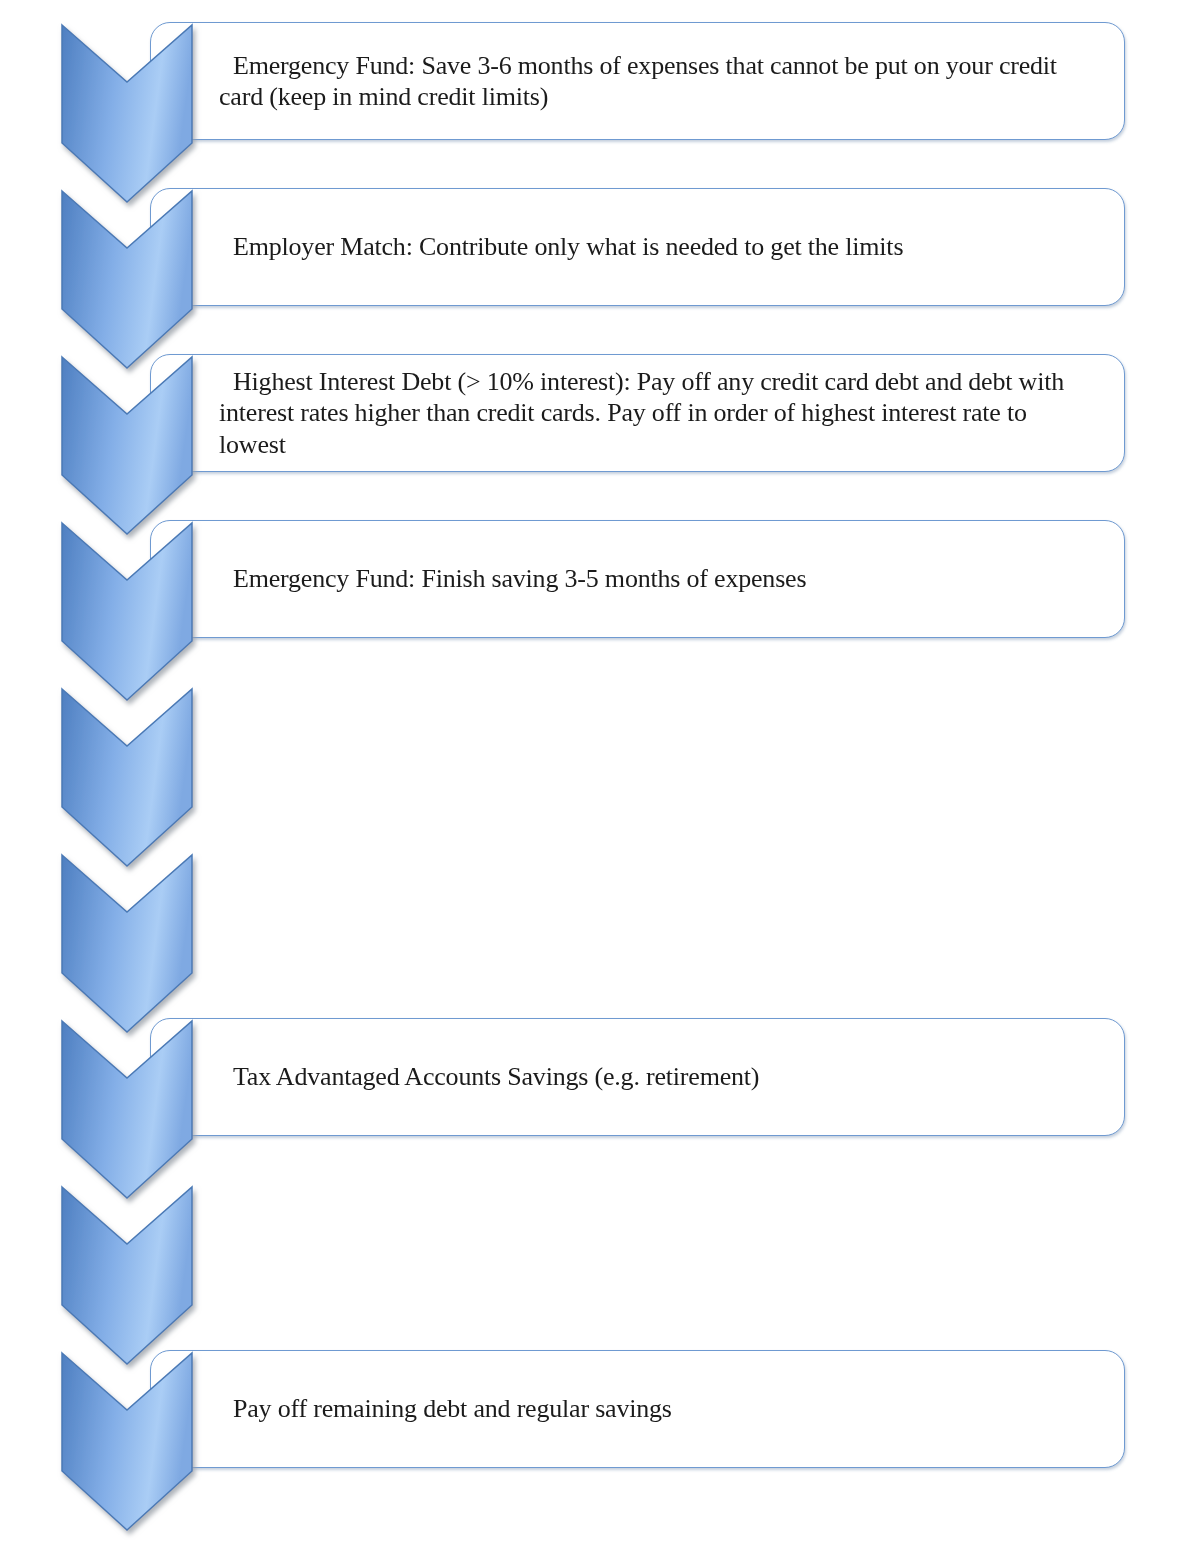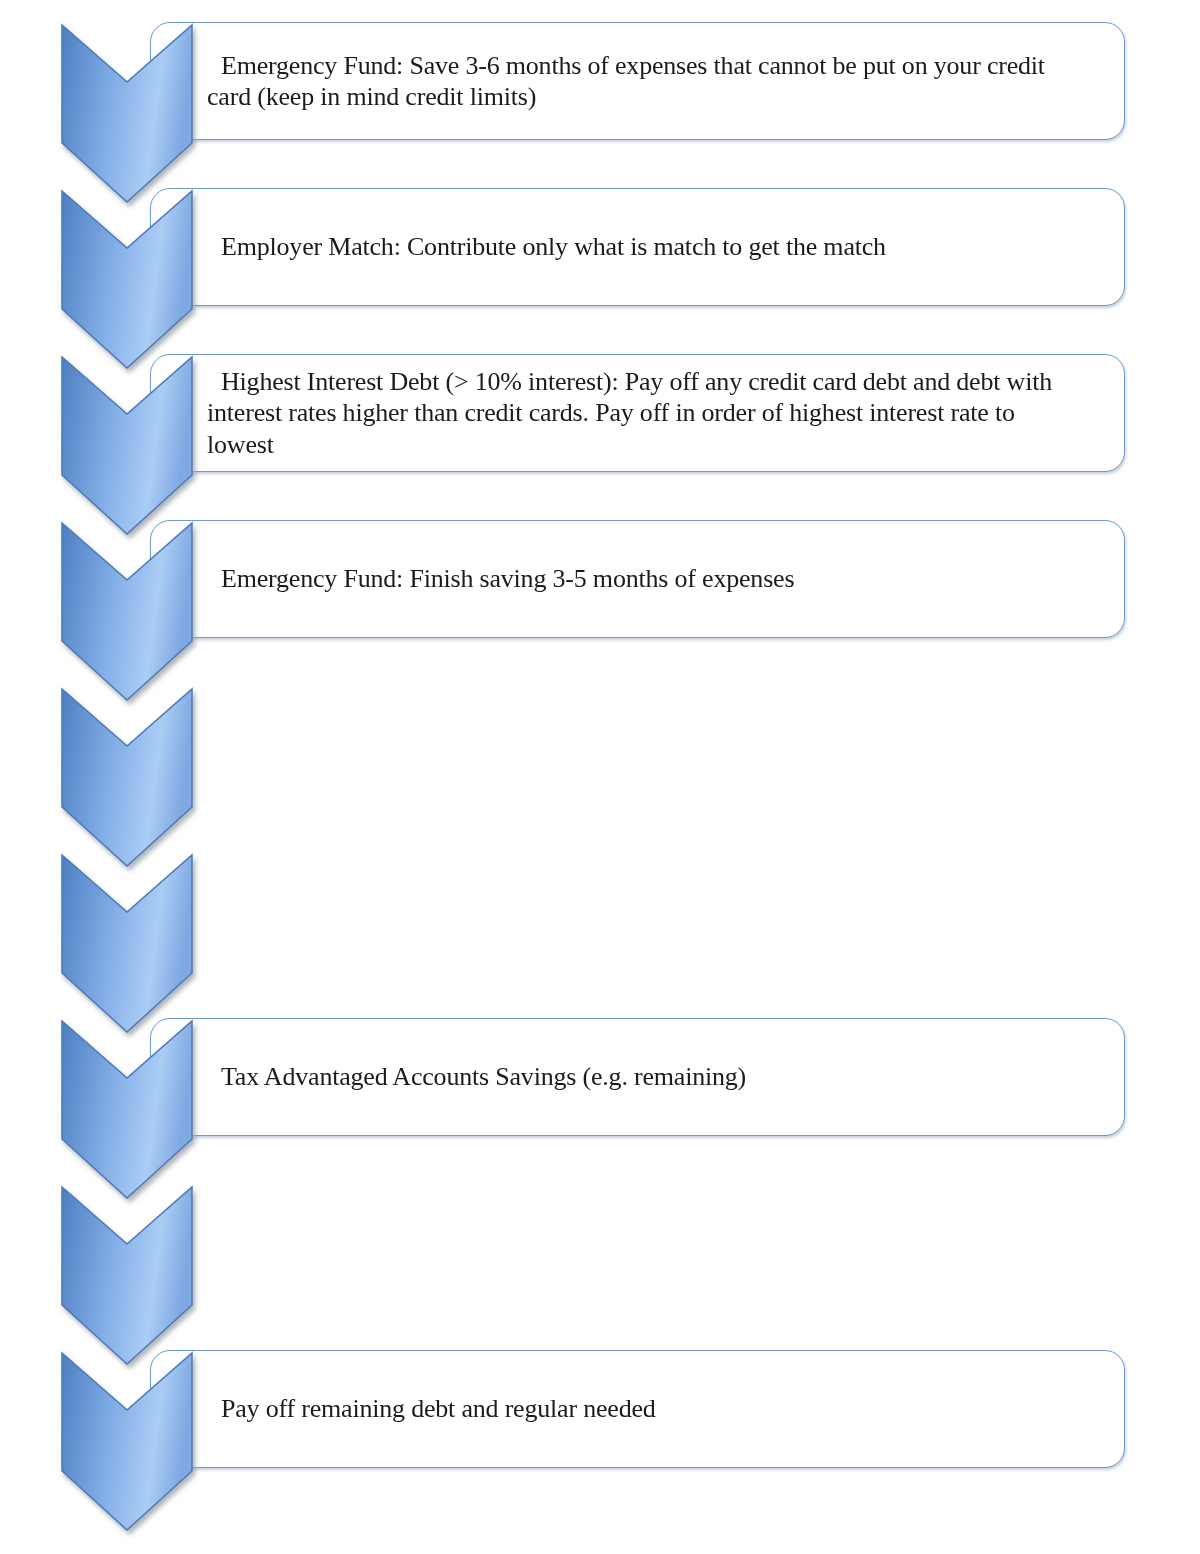--- a/index.html
+++ b/index.html
@@ -33,21 +33,21 @@
     box-sizing: border-box;
     background: #ffffff;
     border: 1.6px solid #6f9ad1;
     border-radius: 20px;
     box-shadow: 1px 2px 3px rgba(125, 148, 180, 0.45);
     display: flex;
     align-items: center;
     z-index: 1;
   }
   .step-text {
-    margin: 0;
+    margin: 12px;
     width: 100%;
     box-sizing: border-box;
     padding: 0 44px 0 56px;
     font-size: 26px;
     line-height: 1.2;
     letter-spacing: -0.2px;
     color: #1b1b1b;
     text-indent: 14px;
   }
   .chevron {
@@ -82,21 +82,21 @@
     <div class="box">
       <p class="step-text">Emergency Fund: Save 3-6 months of expenses that cannot be put on your credit card (keep in mind credit limits)</p>
     </div>
     <svg class="chevron" width="142" height="190" viewBox="-4 -4 142 190">
       <polygon points="0,0 65,57 130,0 130,118 65,177 0,118" fill="url(#chevGrad)" stroke="#4a79b5" stroke-width="1.5" filter="url(#chevShadow)"></polygon>
     </svg>
   </div>
 
   <div class="row">
     <div class="box">
-      <p class="step-text">Employer Match: Contribute only what is match to get the match</p>
+      <p class="step-text">Employer Match: Contribute only what is needed to get the limits</p>
     </div>
     <svg class="chevron" width="142" height="190" viewBox="-4 -4 142 190">
       <polygon points="0,0 65,57 130,0 130,118 65,177 0,118" fill="url(#chevGrad)" stroke="#4a79b5" stroke-width="1.5" filter="url(#chevShadow)"></polygon>
     </svg>
   </div>
 
   <div class="row">
     <div class="box">
       <p class="step-text">Highest Interest Debt (&gt; 10% interest): Pay off any credit card debt and debt with interest rates higher than credit cards. Pay off in order of highest interest rate to lowest</p>
     </div>
@@ -121,35 +121,35 @@
   </div>
 
   <div class="row">
     <svg class="chevron" width="142" height="190" viewBox="-4 -4 142 190">
       <polygon points="0,0 65,57 130,0 130,118 65,177 0,118" fill="url(#chevGrad)" stroke="#4a79b5" stroke-width="1.5" filter="url(#chevShadow)"></polygon>
     </svg>
   </div>
 
   <div class="row">
     <div class="box">
-      <p class="step-text">Tax Advantaged Accounts Savings (e.g. remaining)</p>
+      <p class="step-text">Tax Advantaged Accounts Savings (e.g. retirement)</p>
     </div>
     <svg class="chevron" width="142" height="190" viewBox="-4 -4 142 190">
       <polygon points="0,0 65,57 130,0 130,118 65,177 0,118" fill="url(#chevGrad)" stroke="#4a79b5" stroke-width="1.5" filter="url(#chevShadow)"></polygon>
     </svg>
   </div>
 
   <div class="row">
     <svg class="chevron" width="142" height="190" viewBox="-4 -4 142 190">
       <polygon points="0,0 65,57 130,0 130,118 65,177 0,118" fill="url(#chevGrad)" stroke="#4a79b5" stroke-width="1.5" filter="url(#chevShadow)"></polygon>
     </svg>
   </div>
 
   <div class="row">
     <div class="box">
-      <p class="step-text">Pay off remaining debt and regular needed</p>
+      <p class="step-text">Pay off remaining debt and regular savings</p>
     </div>
     <svg class="chevron" width="142" height="190" viewBox="-4 -4 142 190">
       <polygon points="0,0 65,57 130,0 130,118 65,177 0,118" fill="url(#chevGrad)" stroke="#4a79b5" stroke-width="1.5" filter="url(#chevShadow)"></polygon>
     </svg>
   </div>
 
 </div>
 
 </body></html>

